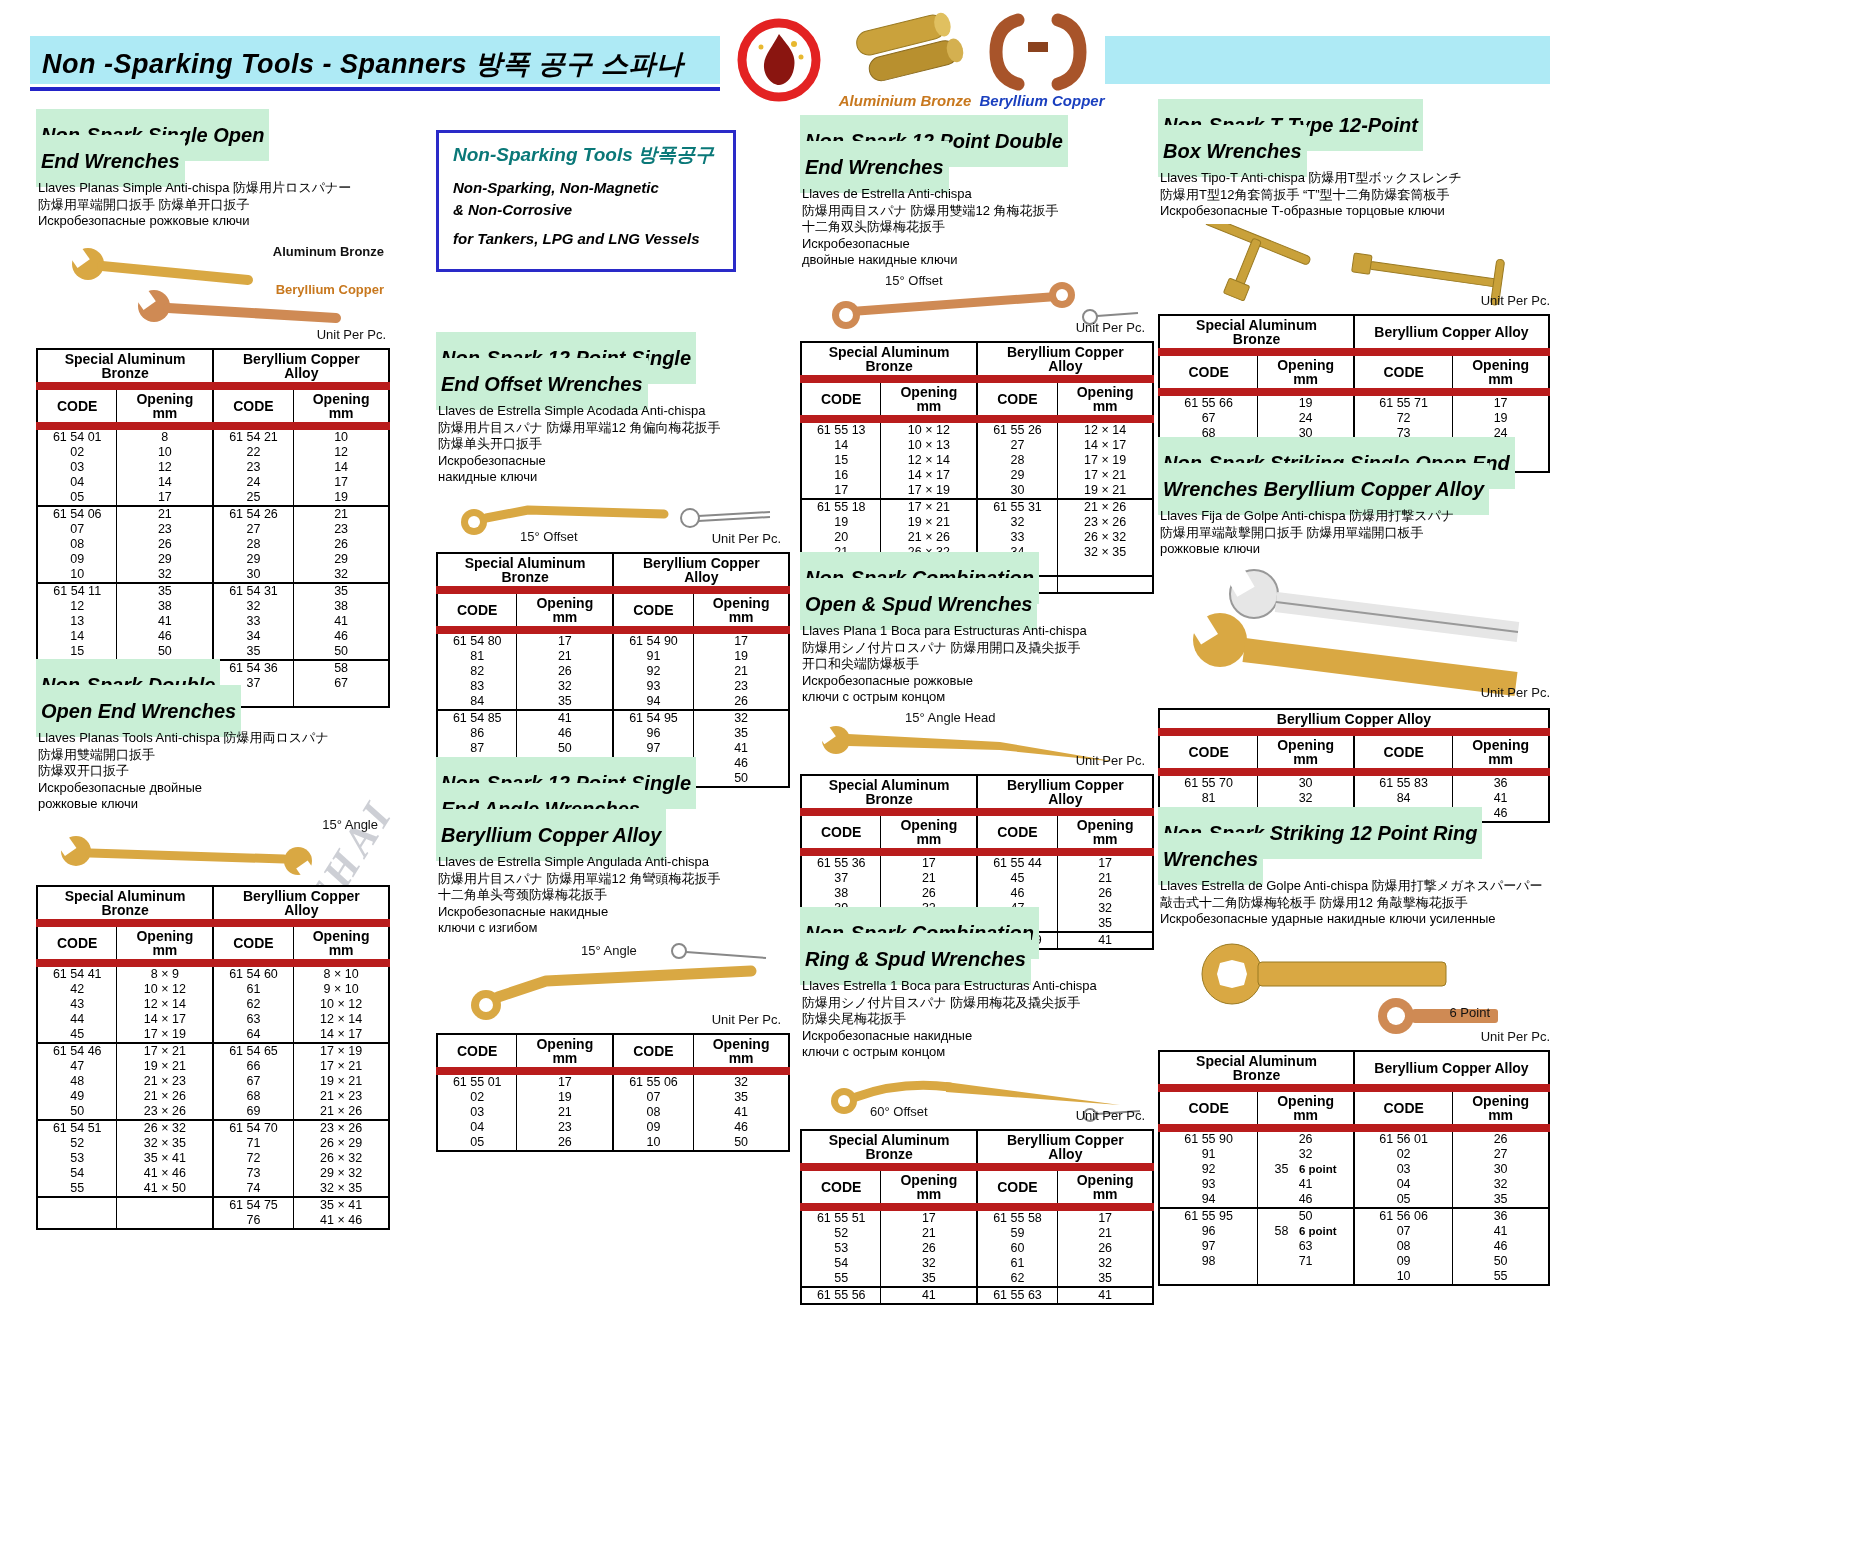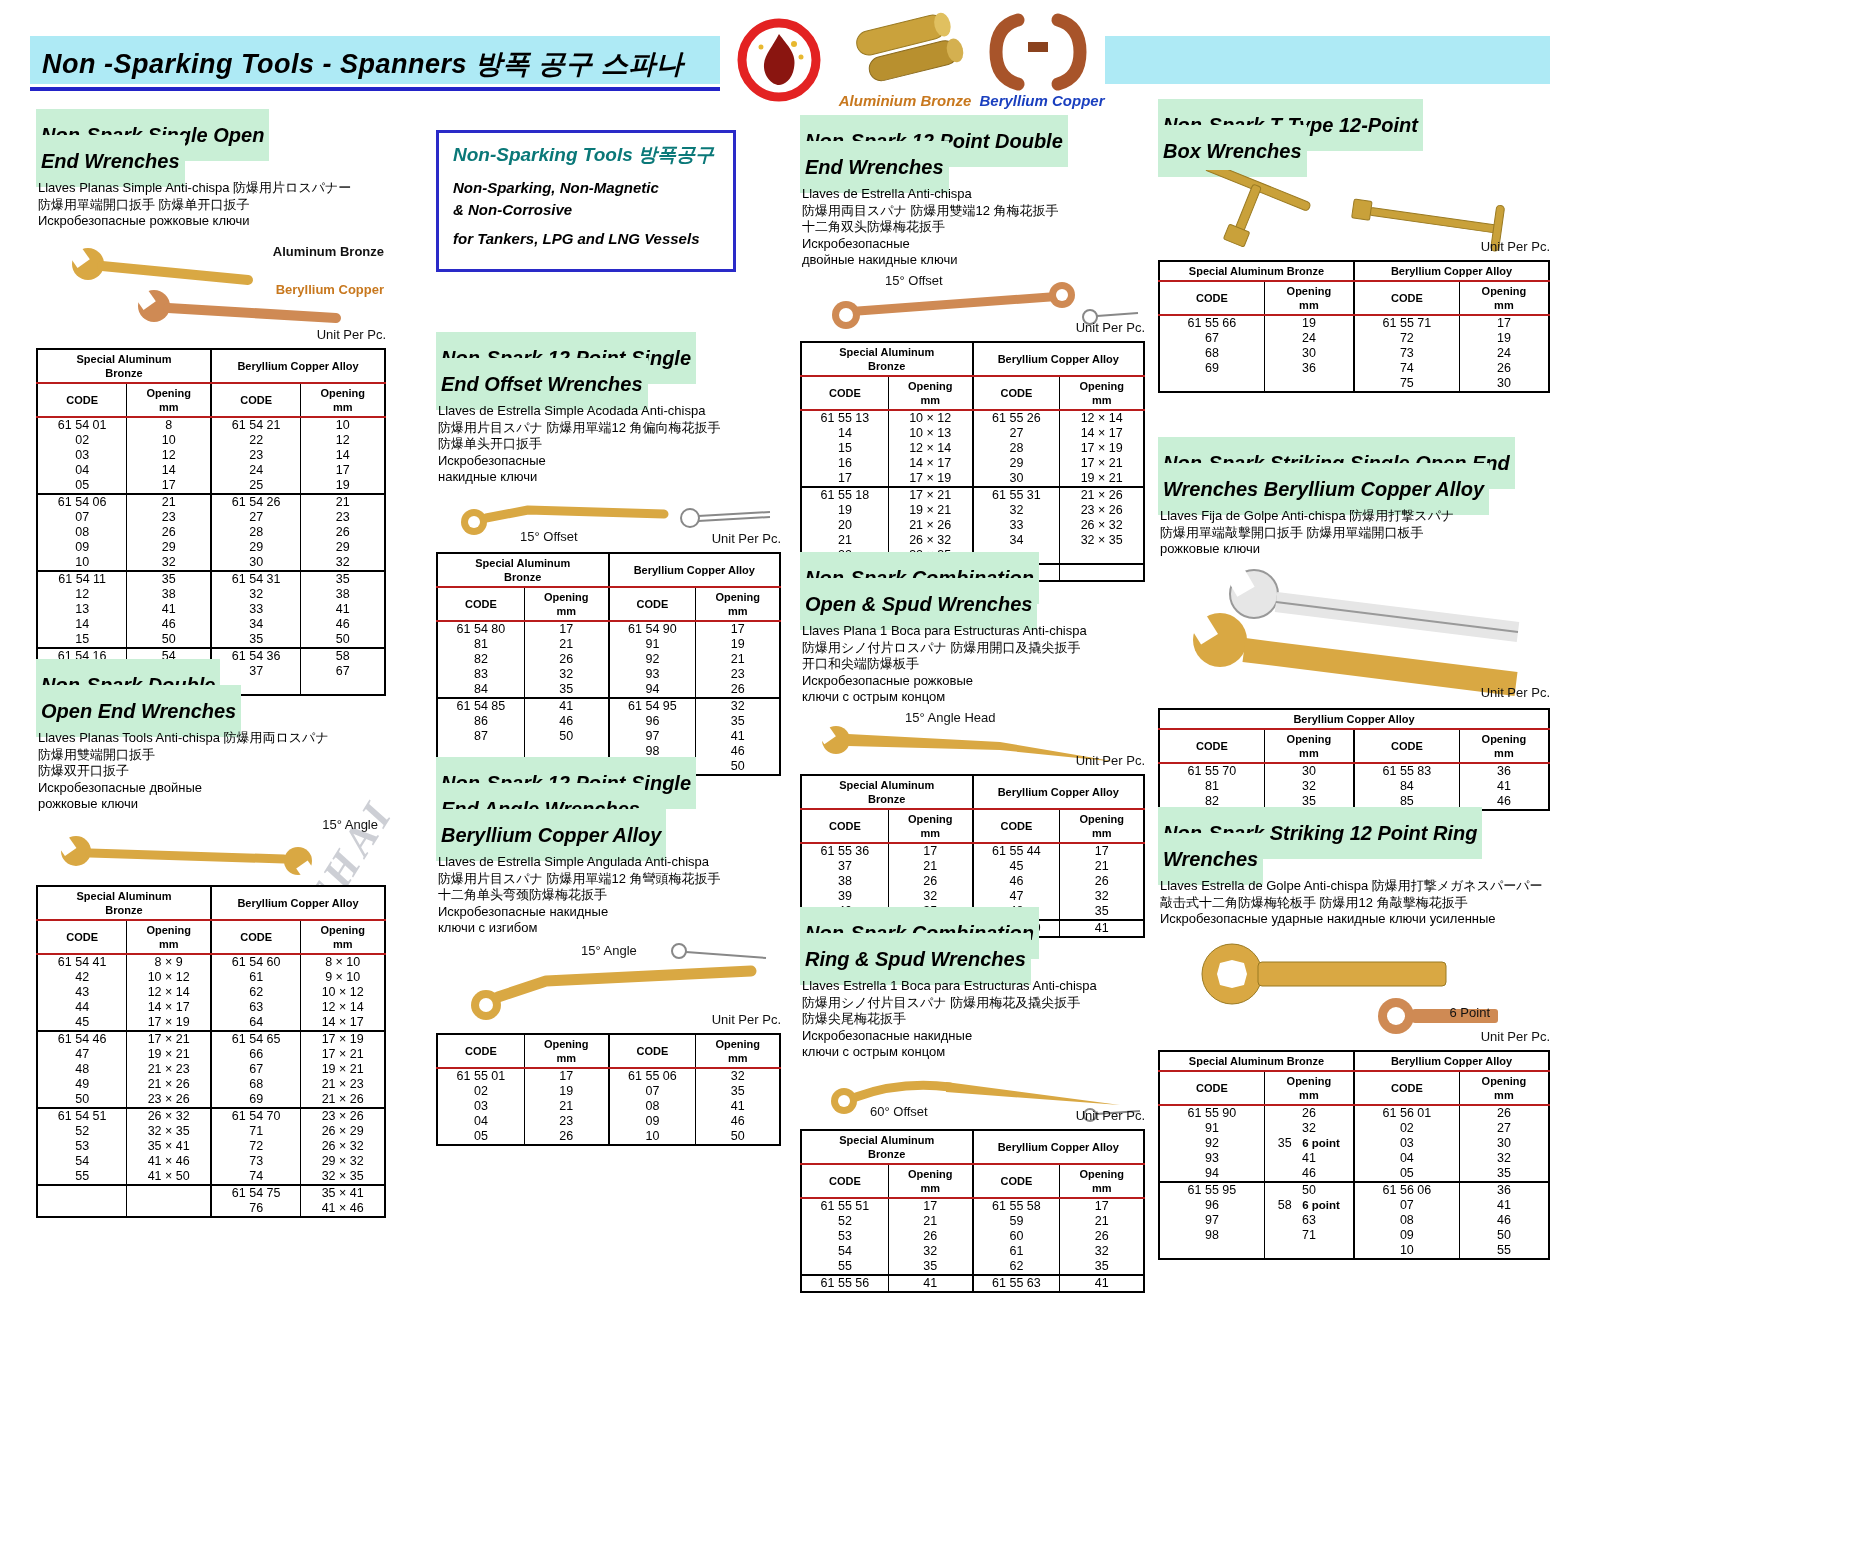--- a/index.html
+++ b/index.html
@@ -14,21 +14,21 @@
   .mat-label.copper{color:#1a3fbf}
   .sec{position:absolute}
   .sec-title{font-style:italic;font-weight:bold;font-size:20px;line-height:26px;margin-bottom:6px}
   .sec-title span{background:#c9efd6;padding:15px 5px;white-space:pre-line;box-decoration-break:clone;-webkit-box-decoration-break:clone}
   .sub{font-size:13px;line-height:16.5px;white-space:pre-line;margin:0 0 4px 2px}
   .img-area{position:relative;margin-bottom:6px}
   .cap{position:absolute;font-size:13px;color:#111;white-space:nowrap}
   .cap.b{font-weight:bold}
   .cap.orange{color:#c8781e;font-weight:bold}
   table.ctab{width:100%;border-collapse:collapse;border:2px solid #000;background:#fff;font-size:12.5px;text-align:center}
-  .ctab th{font-size:11px;font-weight:bold;padding:2px 19px;border-left:1px solid #000;border-bottom:2px solid #b91c1c;white-space:pre-line;line-height:14px}
+  .ctab th{font-size:14px;font-weight:bold;padding:2px 19px;border-left:1px solid #000;border-bottom:8px solid #b91c1c;white-space:pre-line;line-height:14px}
   .ctab td{height:15px;line-height:15px;padding:0 1px;border-left:1px solid #000}
   .ctab .sep{border-left:2px solid #000}
   .ctab tbody{border-top:2px solid #000}
   .cell-note{font-size:11.5px;font-weight:bold;margin-left:7px}
   .ibox{position:absolute;left:436px;top:130px;width:300px;height:142px;border:3px solid #2a2ac8;padding:10px 14px}
   .ibox-title{font-style:italic;font-weight:bold;font-size:19px;line-height:24px;color:#0a7878;margin-bottom:10px}
   .ibox-body{font-style:italic;font-weight:bold;font-size:15px;line-height:22px;white-space:pre-line;margin-bottom:8px}
   .ibox-foot{font-style:italic;font-weight:bold;font-size:15px;line-height:20px}
   .wm{position:absolute;left:238px;top:990px;transform:rotate(-58deg);transform-origin:left top;font-family:"Liberation Serif",serif;font-style:italic;font-weight:bold;font-size:42px;letter-spacing:6px;color:rgba(130,135,150,.4);white-space:nowrap}
 </style>
@@ -861,20 +861,23 @@
               <td>41</td>
             </tr>
           </tbody>
         </table>
       </div>
   </section>
 
   <section class="sec" style="left:1158px;top:112px;width:392px">
     <h2 class="sec-title"><span>Non-Spark T-Type 12-Point
 Box Wrenches</span></h2>
+    <div class="sub">Llaves Tipo-T Anti-chispa 防爆用T型ボックスレンチ
+防爆用T型12角套筒扳手 “T”型十二角防爆套筒板手
+Искробезопасные Т-образные торцовые ключи</div>
     <div class="img-area" style="height:84px">
       <svg width="392" height="84">
         <g fill="#c9a13a" stroke="#9a7a22" stroke-width="1">
           <g transform="rotate(22 90 40)">
             <rect x="34" y="10" width="112" height="9" rx="4"></rect>
             <rect x="85" y="14" width="9" height="52" rx="3"></rect>
             <rect x="78" y="60" width="22" height="16" rx="2"></rect>
           </g>
           <g transform="translate(205,10) rotate(8)">
             <rect x="10" y="26" width="132" height="8" rx="4"></rect>

